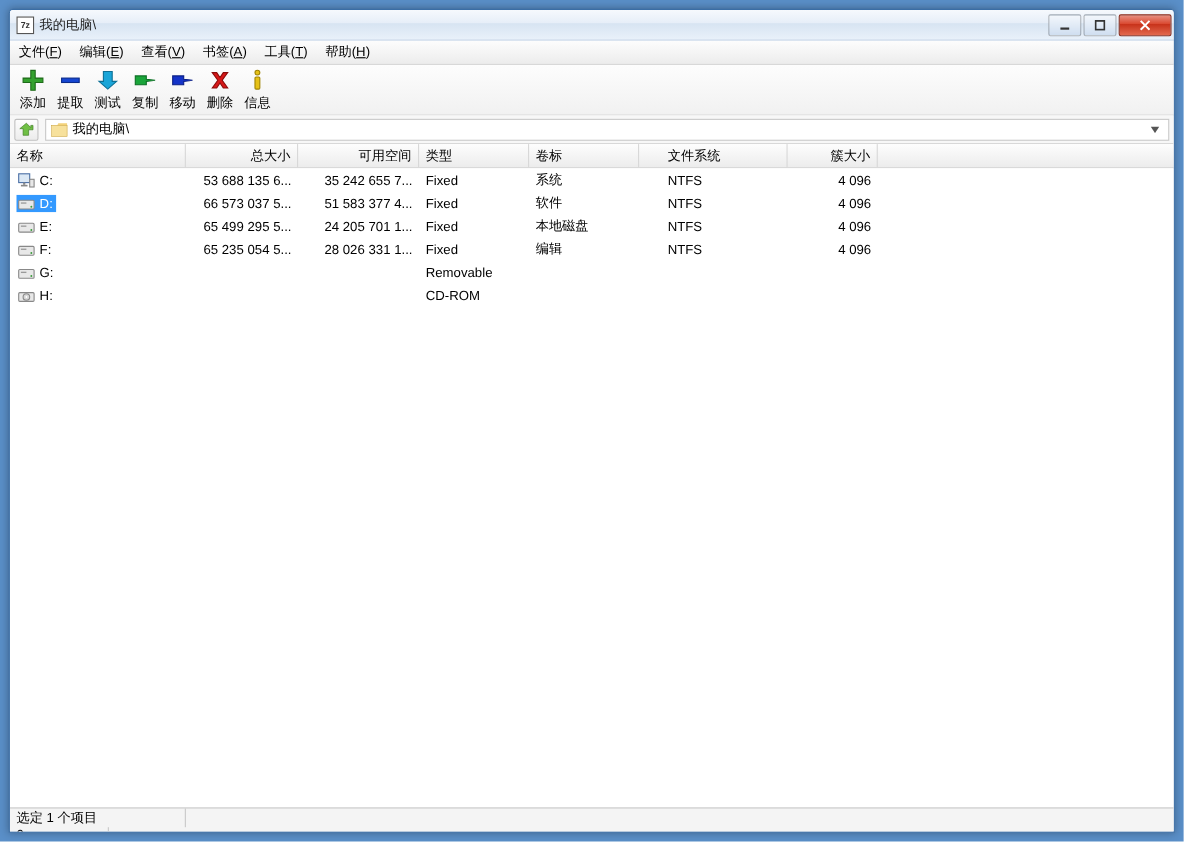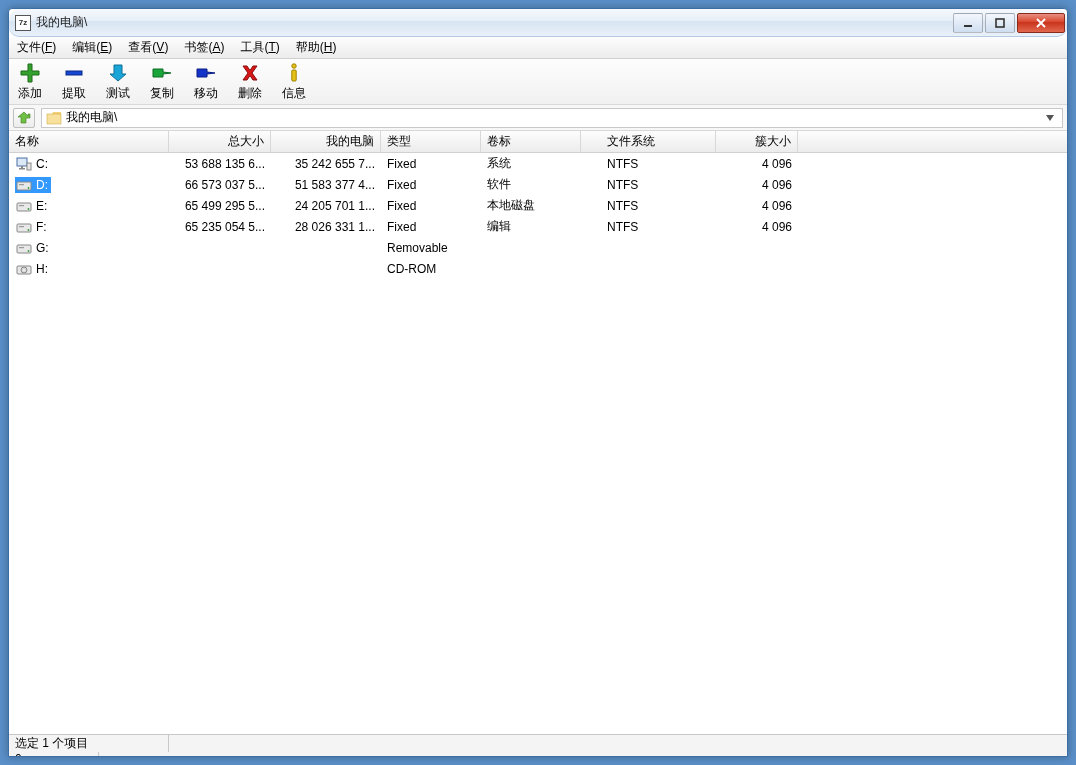--- a/index.html
+++ b/index.html
@@ -23,21 +23,20 @@
   overflow: hidden;
   box-shadow: 0 0 8px rgba(0,0,0,0.3);
 }
 .titlebar {
   height: 28px;
   background: linear-gradient(to bottom, #f6f9fd 0%, #e6eef8 45%, #d7e4f2 46%, #e9f1fa 100%);
   display: flex;
   align-items: center;
   padding: 0 2px 0 6px;
   border-bottom: 1px solid #b5c9e2;
-  border-radius: 10px;
 }
 .titlebar .app-icon {
   width: 16px; height: 16px;
   border: 1px solid #555;
   display: inline-flex;
   align-items: center;
   justify-content: center;
   font-size: 8px;
   font-weight: bold;
   color: #333;
@@ -79,21 +78,21 @@
 }
 .menubar .menu-item u { text-decoration: underline; }
 
 .toolbar {
   height: 46px;
   background: linear-gradient(to bottom,#fdfdfd,#f1f1f1);
   border-bottom: 1px solid #d8d8d8;
   display: flex;
   align-items: center;
   padding: 2px 6px;
-  gap: 14px;
+  gap: 4px;
 }
 .tool-btn {
   display: flex;
   flex-direction: column;
   align-items: center;
   justify-content: center;
   width: 30px;
   font-size: 12px;
   color: #000;
 }
@@ -327,21 +326,21 @@
         <svg width="8" height="6" viewBox="0 0 8 6">
             <path d="M0 0 L8 0 L4 6 Z" fill="#555"></path>
           </svg>
       </span>
     </div>
   </div>
 
   <div class="list-header" id="list-header">
       <div class="col col-name">名称</div>
       <div class="col col-size num" style="justify-content: flex-end;">总大小</div>
-      <div class="col col-free num" style="justify-content: flex-end;">我的电脑</div>
+      <div class="col col-free num" style="justify-content: flex-end;">可用空间</div>
       <div class="col col-type">类型</div>
       <div class="col col-label">卷标</div>
       <div class="col col-fs">文件系统</div>
       <div class="col col-cluster num" style="justify-content: flex-end;">簇大小</div>
     </div>
 
   <div class="list-body" id="list-body">
       <div class="row">
         <div class="cell col-name name">
           <span class="sel-box">

